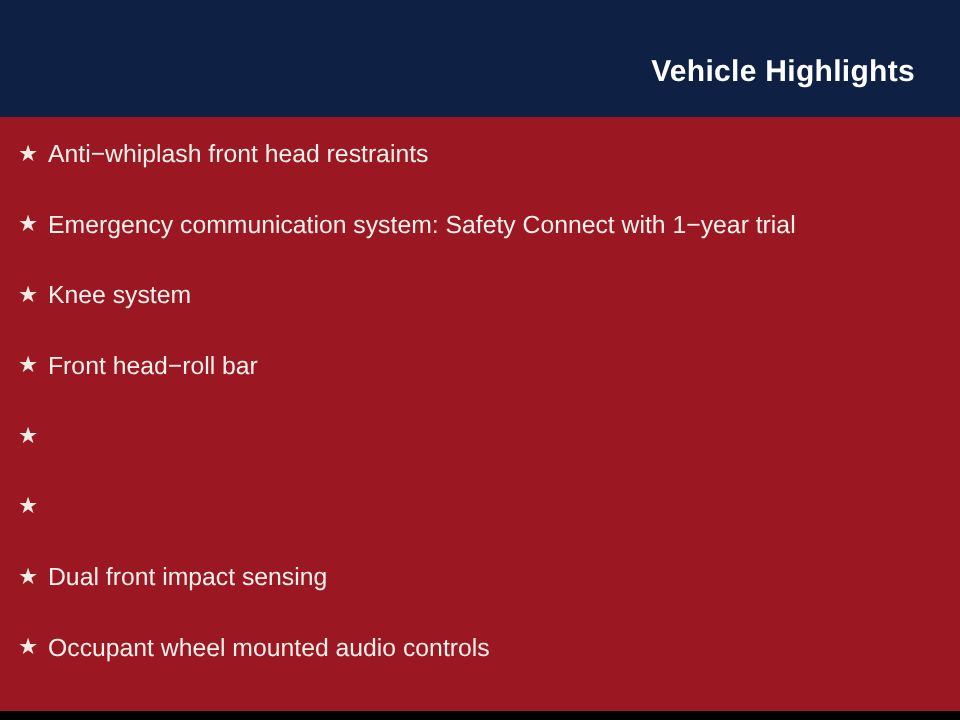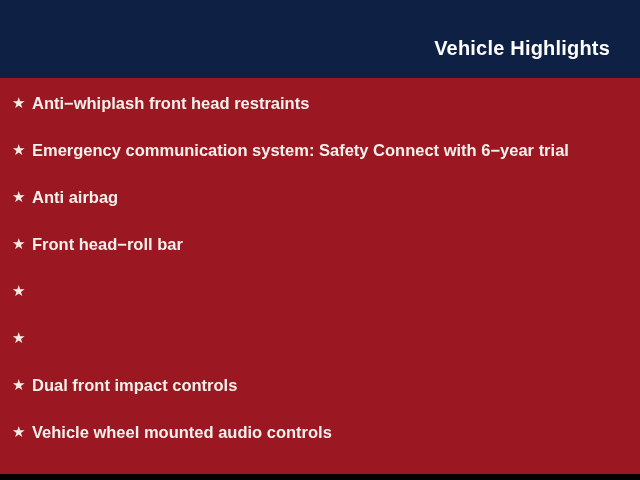--- a/index.html
+++ b/index.html
@@ -67,21 +67,21 @@
     line-height: 22px;
     width: 20px;
     flex: 0 0 20px;
     text-align: left;
     padding-left: 2px;
   }
   .bullet-text {
     color: #f4f1ec;
     font-size: 16.5px;
     line-height: 22px;
-    font-weight: bold;
+    font-weight: normal;
   }
   .footer-bar {
     position: absolute;
     left: 0;
     top: 474px;
     width: 640px;
     height: 6px;
     background: #000000;
   }
 </style>
@@ -97,49 +97,49 @@
   <div class="body">
     <ul class="bullet-list">
 
       <li class="bullet-item">
         <span class="bullet-mark">★</span>
         <span class="bullet-text">Anti−whiplash front head restraints</span>
       </li>
 
       <li class="bullet-item">
         <span class="bullet-mark">★</span>
-        <span class="bullet-text">Emergency communication system: Safety Connect with 6−year trial</span>
+        <span class="bullet-text">Emergency communication system: Safety Connect with 1−year trial</span>
       </li>
 
       <li class="bullet-item">
         <span class="bullet-mark">★</span>
-        <span class="bullet-text">Anti airbag</span>
+        <span class="bullet-text">Knee system</span>
       </li>
 
       <li class="bullet-item">
         <span class="bullet-mark">★</span>
         <span class="bullet-text">Front head−roll bar</span>
       </li>
 
       <li class="bullet-item">
         <span class="bullet-mark">★</span>
       </li>
 
       <li class="bullet-item">
         <span class="bullet-mark">★</span>
       </li>
 
       <li class="bullet-item">
         <span class="bullet-mark">★</span>
-        <span class="bullet-text">Dual front impact controls</span>
+        <span class="bullet-text">Dual front impact sensing</span>
       </li>
 
       <li class="bullet-item">
         <span class="bullet-mark">★</span>
-        <span class="bullet-text">Vehicle wheel mounted audio controls</span>
+        <span class="bullet-text">Occupant wheel mounted audio controls</span>
       </li>
 
     </ul>
   </div>
 
   <div class="footer-bar"></div>
 
 </div>
 
 </body></html>

